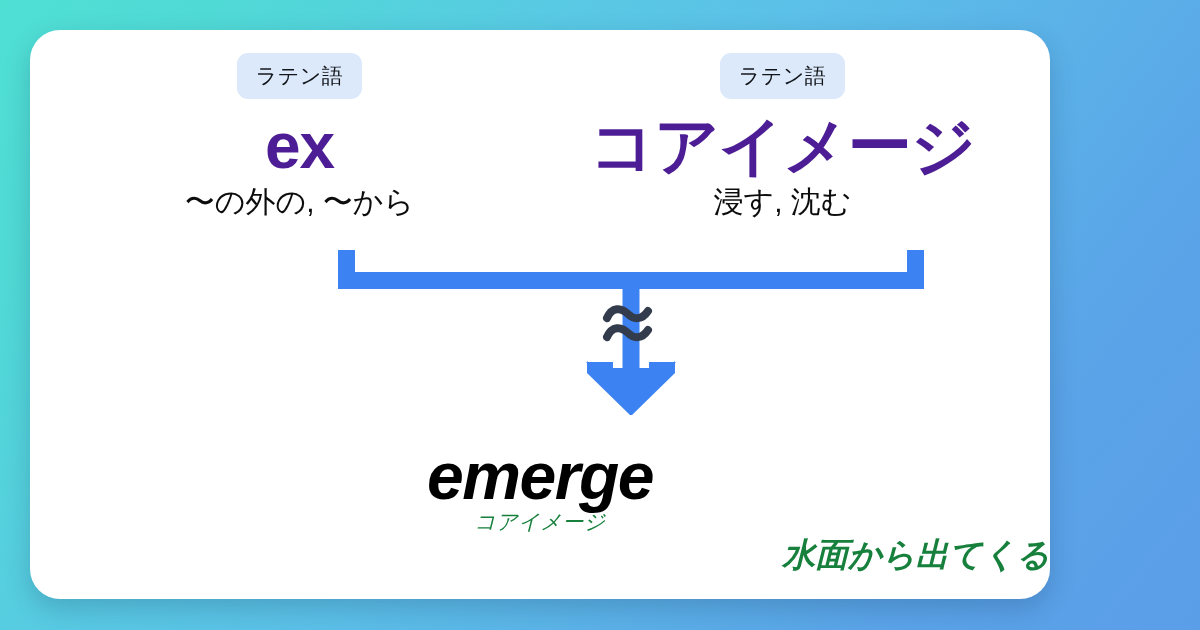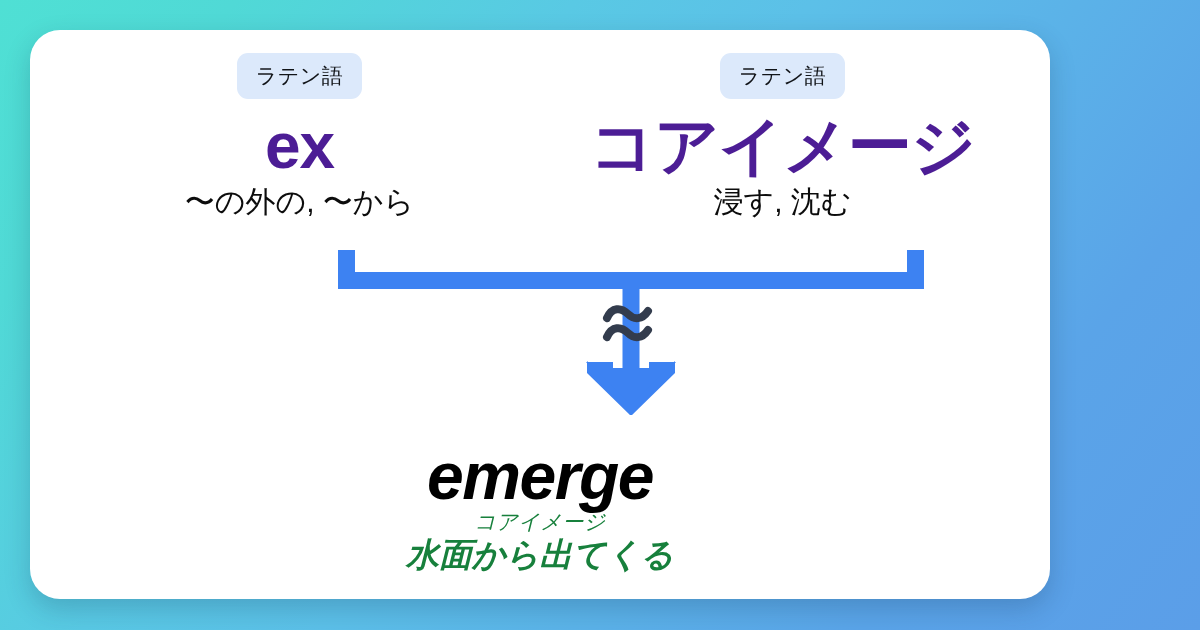--- a/index.html
+++ b/index.html
@@ -122,20 +122,21 @@
     line-height: 1.1;
     margin-top: -2px;
     letter-spacing: 0.5px;
   }
   .core-image {
     font-size: 33px;
     font-weight: 700;
     color: #17803c;
     line-height: 1.25;
     margin-top: 1px;
+    text-align: right;
   }
   .result-gloss {
     font-size: 30px;
     color: #0c0c0c;
     line-height: 1.3;
     margin-top: 2px;
   }
 </style>
 </head>
 <body>

